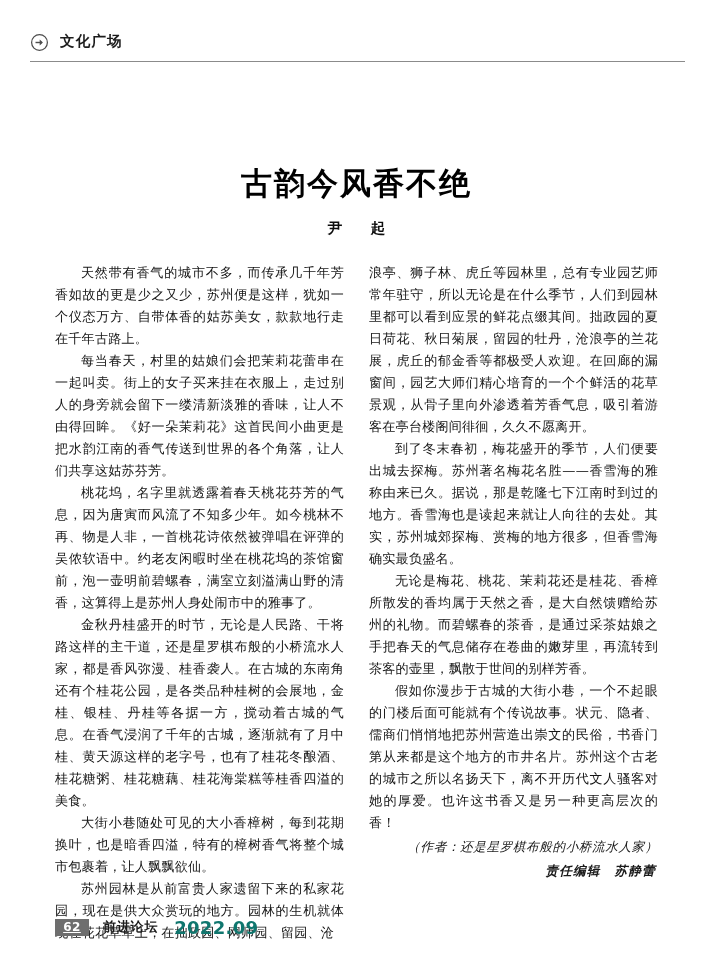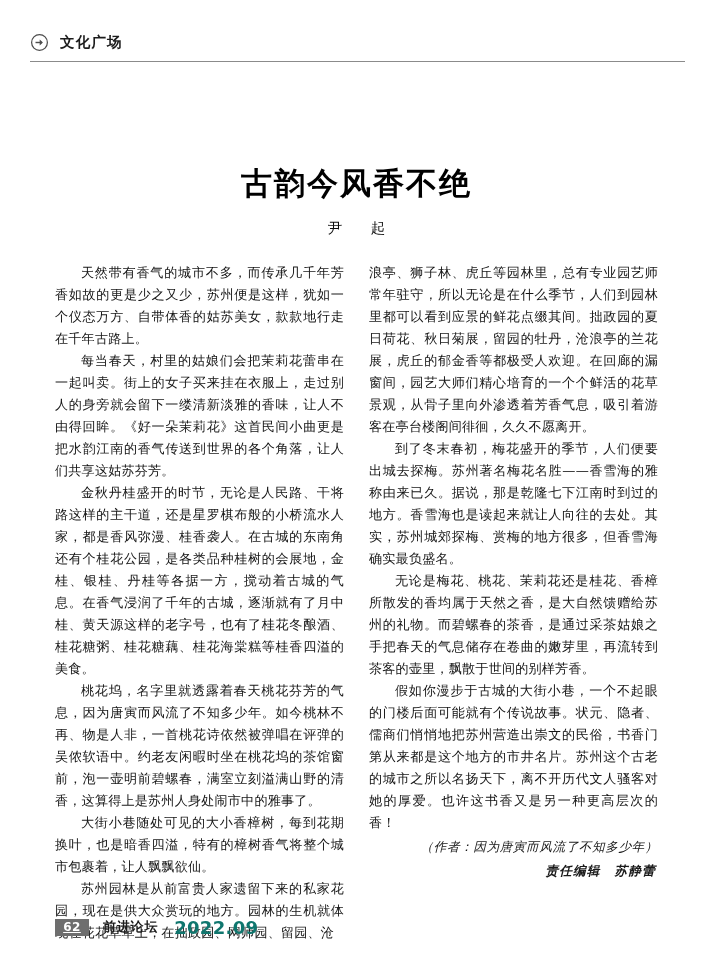--- a/index.html
+++ b/index.html
@@ -30,21 +30,21 @@
     gap: 11px;
     height: 28px;
   }
   .rh-icon {
     width: 19px;
     height: 19px;
     flex: 0 0 19px;
     display: block;
   }
   .rh-title {
-    font-family: Liberation Sans, sans-serif;
+    font-family: Liberation Mono, monospace;
     font-size: 14.5px;
     font-weight: 700;
     letter-spacing: 1.2px;
     color: #1c1c1c;
     line-height: 1;
     white-space: nowrap;
   }
   .rh-rule {
     position: absolute;
     left: 0;
@@ -69,21 +69,21 @@
     font-weight: 700;
     letter-spacing: 2px;
     color: #000000;
     line-height: 1.15;
     margin: 0;
   }
   .art-author {
     margin-top: 17px;
     font-family: "DejaVu Sans", "Liberation Sans", sans-serif;
     font-size: 14.5px;
-    font-weight: 400;
+    font-weight: 700;
     letter-spacing: 7px;
     color: #0d0d0d;
     text-indent: 7px;
   }
 
   
   .body-area {
     position: absolute;
     left: 55px;
     top: 262px;
@@ -189,33 +189,33 @@
 <div class="title-block">
   <h1 class="art-title">古韵今风香不绝</h1>
   <div class="art-author">尹　起</div>
 </div>
 
 <div class="body-area">
 
   <div class="col">
     <p>天然带有香气的城市不多，而传承几千年芳香如故的更是少之又少，苏州便是这样，犹如一个仪态万方、自带体香的姑苏美女，款款地行走在千年古路上。</p>
     <p>每当春天，村里的姑娘们会把茉莉花蕾串在一起叫卖。街上的女子买来挂在衣服上，走过别人的身旁就会留下一缕清新淡雅的香味，让人不由得回眸。《好一朵茉莉花》这首民间小曲更是把水韵江南的香气传送到世界的各个角落，让人们共享这姑苏芬芳。</p>
+    <p>桃花坞，名字里就透露着春天桃花芬芳的气息，因为唐寅而风流了不知多少年。如今桃林不再、物是人非，一首桃花诗依然被弹唱在评弹的吴侬软语中。约老友闲暇时坐在桃花坞的茶馆窗前，泡一壶明前碧螺春，满室立刻溢满山野的清香，这算得上是苏州人身处闹市中的雅事了。</p>
     <p>金秋丹桂盛开的时节，无论是人民路、干将路这样的主干道，还是星罗棋布般的小桥流水人家，都是香风弥漫、桂香袭人。在古城的东南角还有个桂花公园，是各类品种桂树的会展地，金桂、银桂、丹桂等各据一方，搅动着古城的气息。在香气浸润了千年的古城，逐渐就有了月中桂、黄天源这样的老字号，也有了桂花冬酿酒、桂花糖粥、桂花糖藕、桂花海棠糕等桂香四溢的美食。</p>
-    <p>桃花坞，名字里就透露着春天桃花芬芳的气息，因为唐寅而风流了不知多少年。如今桃林不再、物是人非，一首桃花诗依然被弹唱在评弹的吴侬软语中。约老友闲暇时坐在桃花坞的茶馆窗前，泡一壶明前碧螺春，满室立刻溢满山野的清香，这算得上是苏州人身处闹市中的雅事了。</p>
     <p>大街小巷随处可见的大小香樟树，每到花期换叶，也是暗香四溢，特有的樟树香气将整个城市包裹着，让人飘飘欲仙。</p>
     <p>苏州园林是从前富贵人家遗留下来的私家花园，现在是供大众赏玩的地方。园林的生机就体现在花花草草上，在拙政园、网师园、留园、沧</p>
   </div>
 
   <div class="col">
     <p class="cont">浪亭、狮子林、虎丘等园林里，总有专业园艺师常年驻守，所以无论是在什么季节，人们到园林里都可以看到应景的鲜花点缀其间。拙政园的夏日荷花、秋日菊展，留园的牡丹，沧浪亭的兰花展，虎丘的郁金香等都极受人欢迎。在回廊的漏窗间，园艺大师们精心培育的一个个鲜活的花草景观，从骨子里向外渗透着芳香气息，吸引着游客在亭台楼阁间徘徊，久久不愿离开。</p>
     <p>到了冬末春初，梅花盛开的季节，人们便要出城去探梅。苏州著名梅花名胜——香雪海的雅称由来已久。据说，那是乾隆七下江南时到过的地方。香雪海也是读起来就让人向往的去处。其实，苏州城郊探梅、赏梅的地方很多，但香雪海确实最负盛名。</p>
     <p>无论是梅花、桃花、茉莉花还是桂花、香樟所散发的香均属于天然之香，是大自然馈赠给苏州的礼物。而碧螺春的茶香，是通过采茶姑娘之手把春天的气息储存在卷曲的嫩芽里，再流转到茶客的壶里，飘散于世间的别样芳香。</p>
     <p>假如你漫步于古城的大街小巷，一个不起眼的门楼后面可能就有个传说故事。状元、隐者、儒商们悄悄地把苏州营造出崇文的民俗，书香门第从来都是这个地方的市井名片。苏州这个古老的城市之所以名扬天下，离不开历代文人骚客对她的厚爱。也许这书香又是另一种更高层次的香！</p>
 
-    <div class="signoff">（作者：因为唐寅而风流了不知多少年）</div>
+    <div class="signoff">（作者：还是星罗棋布般的小桥流水人家）</div>
     <div class="signoff editor"><span>责任编辑</span><span class="editor-gap"></span><span>苏静蕾</span></div>
   </div>
 
 </div>
 
 <div class="footer">
   <div class="pagenum">62</div>
   <div class="footer-journal">前进论坛</div>
   <div class="footer-issue">2022.09</div>
 </div>

